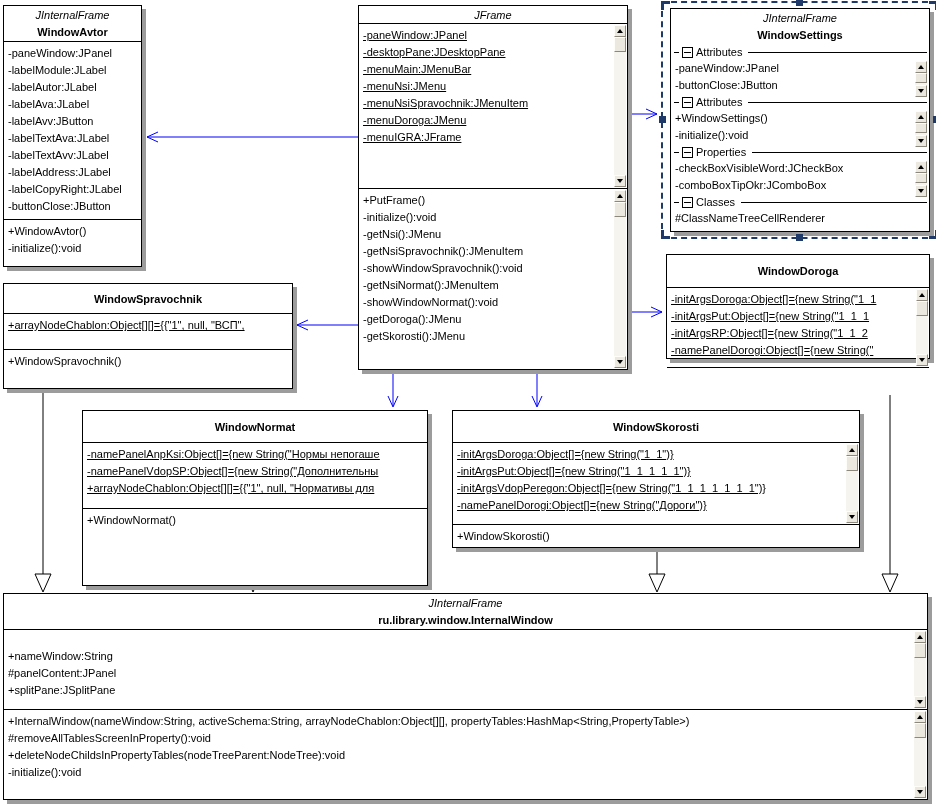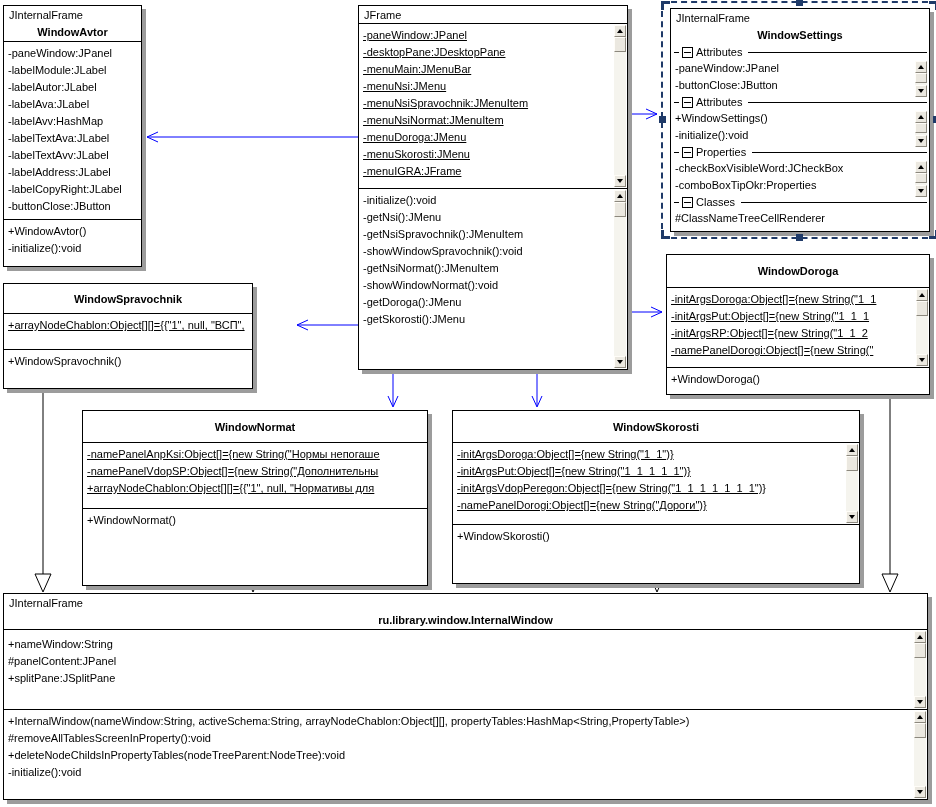--- a/index.html
+++ b/index.html
@@ -2,21 +2,21 @@
 <html><head>
 <meta charset="utf-8">
 <style>
   html,body{margin:0;padding:0;background:#fff;}
   #canvas{position:relative;width:936px;height:807px;background:#fff;overflow:hidden;
           font-family:"Liberation Sans",sans-serif;font-size:11px;color:#000;}
   .wires{position:absolute;left:0;top:0;z-index:0;}
   .cls{position:absolute;background:#fff;border:1px solid #000;z-index:1;
        box-shadow:4px 4px 0 #9c9c9c;display:flex;flex-direction:column;box-sizing:border-box;}
   .hdr{flex:none;}
-  .stereo{text-align:left;padding:3px 5px 0;height:14px;line-height:12px;}
+  .stereo{text-align:center;padding:3px 5px 0;height:14px;line-height:12px;font-style:italic;}
   .cname{text-align:center;font-weight:bold;font-size:11px;padding:3px 2px 3px;}
   .cname.only{display:flex;align-items:center;justify-content:center;flex:none;padding:0;}
   .sec{position:relative;flex:none;overflow:hidden;border-top:1px solid #000;padding-top:3px;box-sizing:border-box;}
   .sec.grow{flex:1;}
   .row{height:17px;line-height:17px;padding:0 4px;white-space:nowrap;overflow:hidden;}
   .u{text-decoration:underline;}
   
   .vsb{position:absolute;top:1px;bottom:1px;right:1px;width:12px;display:flex;flex-direction:column;
        background:#f5f4ee;z-index:2;}
   .vsb.abs{top:auto;bottom:auto;}
@@ -99,21 +99,21 @@
   <div class="cls" style="left:3px;top:5px;width:139px;height:262px;">
     <div class="hdr">
       <div class="stereo">JInternalFrame</div>
       <div class="cname">WindowAvtor</div>
     </div>
     <div class="sec" style="height:178px;">
       <div class="row">-paneWindow:JPanel</div>
       <div class="row">-labelModule:JLabel</div>
       <div class="row">-labelAutor:JLabel</div>
       <div class="row">-labelAva:JLabel</div>
-      <div class="row">-labelAvv:HashMap</div>
+      <div class="row">-labelAvv:JButton</div>
       <div class="row">-labelTextAva:JLabel</div>
       <div class="row">-labelTextAvv:JLabel</div>
       <div class="row">-labelAddress:JLabel</div>
       <div class="row">-labelCopyRight:JLabel</div>
       <div class="row">-buttonClose:JButton</div>
     </div>
     <div class="sec grow">
       <div class="row">+WindowAvtor()</div>
       <div class="row">-initialize():void</div>
     </div>
@@ -122,36 +122,35 @@
   <div class="cls" style="left:358px;top:5px;width:270px;height:365px;">
     <div class="hdr">
       <div class="stereo">JFrame</div>
     </div>
     <div class="sec" style="height:165px;">
       <div class="row u">-paneWindow:JPanel</div>
       <div class="row u">-desktopPane:JDesktopPane</div>
       <div class="row u">-menuMain:JMenuBar</div>
       <div class="row u">-menuNsi:JMenu</div>
       <div class="row u">-menuNsiSpravochnik:JMenuItem</div>
-      <div class="row u">-menuNsiNormat:JMenuItem</div>
       <div class="row u">-menuDoroga:JMenu</div>
-      <div class="row u">-menuSkorosti:JMenu</div>
       <div class="row u">-menuIGRA:JFrame</div>
       <div class="vsb">
         <div class="sbtn">
             <i class="au"></i>
           </div>
         <div class="sthumb"></div>
         <div class="strack"></div>
         <div class="sbtn">
             <i class="ad"></i>
           </div>
       </div>
     </div>
     <div class="sec grow">
+      <div class="row">+PutFrame()</div>
       <div class="row">-initialize():void</div>
       <div class="row">-getNsi():JMenu</div>
       <div class="row">-getNsiSpravochnik():JMenuItem</div>
       <div class="row">-showWindowSpravochnik():void</div>
       <div class="row">-getNsiNormat():JMenuItem</div>
       <div class="row">-showWindowNormat():void</div>
       <div class="row">-getDoroga():JMenu</div>
       <div class="row">-getSkorosti():JMenu</div>
       <div class="vsb">
         <div class="sbtn">
@@ -185,21 +184,21 @@
     </div>
     <div class="row">+WindowSettings()</div>
     <div class="row">-initialize():void</div>
     <div class="ghdr">
       <span class="gl1"></span>
       <span class="cico"></span>
       <span class="glabel">Properties</span>
       <span class="gl2"></span>
     </div>
     <div class="row">-checkBoxVisibleWord:JCheckBox</div>
-    <div class="row">-comboBoxTipOkr:Properties</div>
+    <div class="row">-comboBoxTipOkr:JComboBox</div>
     <div class="ghdr">
       <span class="gl1"></span>
       <span class="cico"></span>
       <span class="glabel">Classes</span>
       <span class="gl2"></span>
     </div>
     <div class="row">#ClassNameTreeCellRenderer</div>
     <div class="vsb abs" style="top:52px;height:36px;right:2px;">
       <div class="sbtn">
           <i class="au"></i>
@@ -236,21 +235,21 @@
     <div class="cbr tl"></div>
     <div class="cbr tr"></div>
     <div class="cbr bl"></div>
     <div class="cbr br"></div>
     <div class="hdl" style="left:50%;top:-4px;margin-left:-4px;"></div>
     <div class="hdl" style="left:-4px;top:50%;margin-top:-4px;"></div>
     <div class="hdl" style="right:-4px;top:50%;margin-top:-4px;"></div>
     <div class="hdl" style="left:50%;bottom:-4px;margin-left:-4px;"></div>
   </div>
 
-  <div class="cls" style="left:666px;top:254px;width:264px;height:141px;">
+  <div class="cls" style="left:666px;top:254px;width:264px;height:105px;">
     <div class="cname only" style="height:32px;">WindowDoroga</div>
     <div class="sec" style="height:80px;">
       <div class="row u">-initArgsDoroga:Object[]={new String("1_1</div>
       <div class="row u">-initArgsPut:Object[]={new String("1_1_1</div>
       <div class="row u">-initArgsRP:Object[]={new String("1_1_2</div>
       <div class="row u">-namePanelDorogi:Object[]={new String("</div>
       <div class="vsb">
         <div class="sbtn">
             <i class="au"></i>
           </div>
@@ -259,21 +258,21 @@
         <div class="sbtn">
             <i class="ad"></i>
           </div>
       </div>
     </div>
     <div class="sec grow">
       <div class="row">+WindowDoroga()</div>
     </div>
   </div>
 
-  <div class="cls" style="left:3px;top:283px;width:250px;height:106px;">
+  <div class="cls" style="left:3px;top:283px;width:290px;height:106px;">
     <div class="cname only" style="height:29px;">WindowSpravochnik</div>
     <div class="sec" style="height:36px;">
       <div class="row u">+arrayNodeChablon:Object[][]={{"1", null, "ВСП",</div>
     </div>
     <div class="sec grow">
       <div class="row">+WindowSpravochnik()</div>
     </div>
   </div>
 
   <div class="cls" style="left:82px;top:410px;width:346px;height:176px;">
@@ -281,21 +280,21 @@
     <div class="sec" style="height:66px;text-decoration:underline;">
       <div class="row u">-namePanelAnpKsi:Object[]={new String("Нормы непогаше</div>
       <div class="row u">-namePanelVdopSP:Object[]={new String("Дополнительны</div>
       <div class="row u">+arrayNodeChablon:Object[][]={{"1", null, "Нормативы для</div>
     </div>
     <div class="sec grow">
       <div class="row">+WindowNormat()</div>
     </div>
   </div>
 
-  <div class="cls" style="left:452px;top:410px;width:408px;height:174px;">
+  <div class="cls" style="left:452px;top:410px;width:408px;height:138px;">
     <div class="cname only" style="height:31px;">WindowSkorosti</div>
     <div class="sec" style="height:82px;">
       <div class="row u">-initArgsDoroga:Object[]={new String("1_1")}</div>
       <div class="row u">-initArgsPut:Object[]={new String("1_1_1_1_1")}</div>
       <div class="row u">-initArgsVdopPeregon:Object[]={new String("1_1_1_1_1_1_1")}</div>
       <div class="row u">-namePanelDorogi:Object[]={new String("Дороги")}</div>
       <div class="vsb">
         <div class="sbtn">
             <i class="au"></i>
           </div>
@@ -309,21 +308,21 @@
     <div class="sec grow">
       <div class="row">+WindowSkorosti()</div>
     </div>
   </div>
 
   <div class="cls" style="left:3px;top:593px;width:925px;height:207px;">
     <div class="hdr">
       <div class="stereo">JInternalFrame</div>
       <div class="cname">ru.library.window.InternalWindow</div>
     </div>
-    <div class="sec" style="height:80px;padding-top:6px;">
+    <div class="sec" style="height:80px;padding-top:18px;">
       <div class="row">+nameWindow:String</div>
       <div class="row">#panelContent:JPanel</div>
       <div class="row">+splitPane:JSplitPane</div>
       <div class="vsb">
         <div class="sbtn">
             <i class="au"></i>
           </div>
         <div class="sthumb"></div>
         <div class="strack"></div>
         <div class="sbtn">

